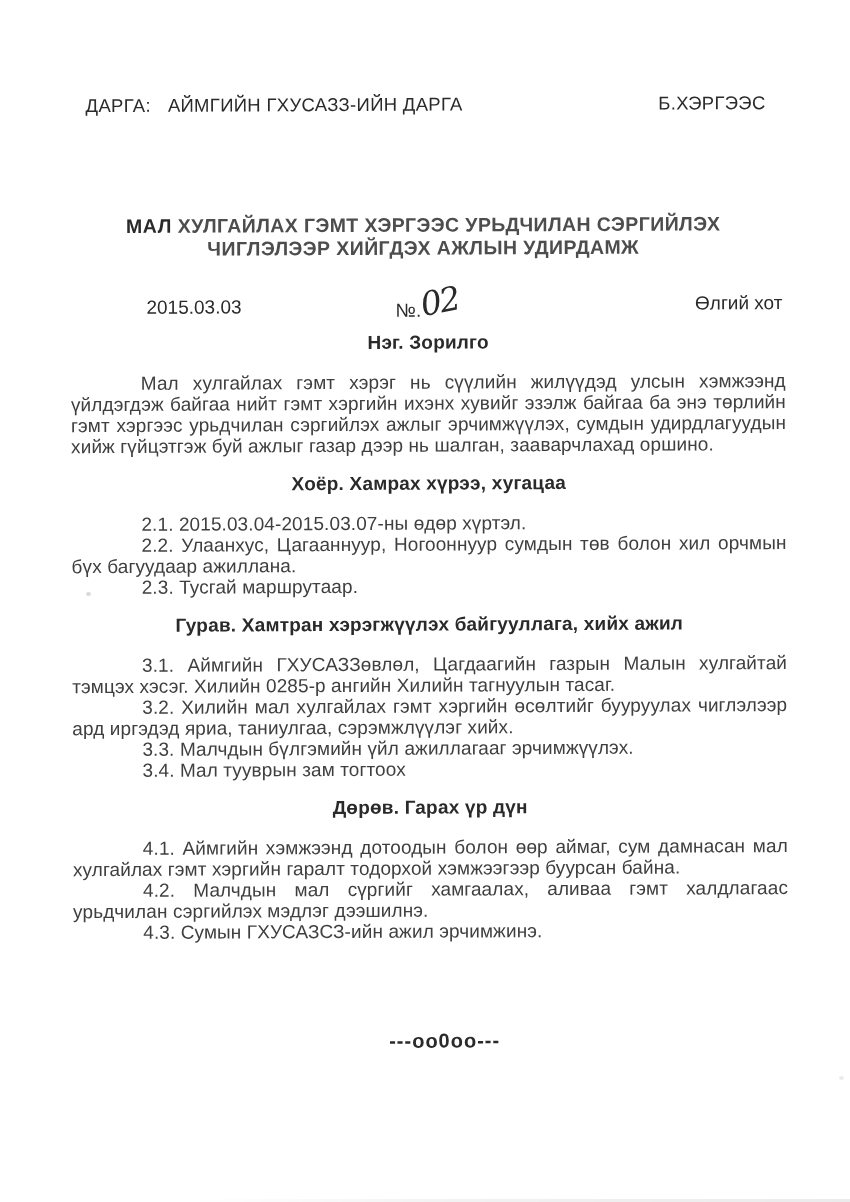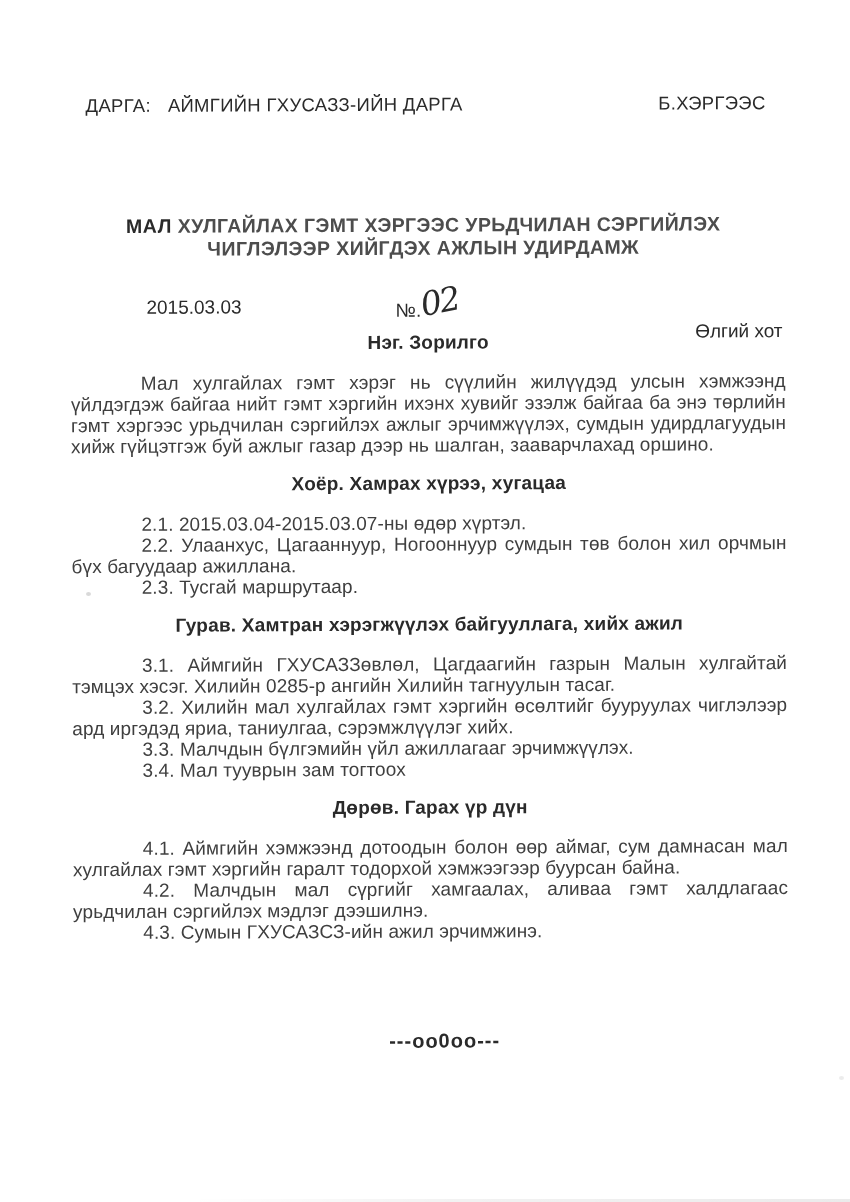--- a/index.html
+++ b/index.html
@@ -36,21 +36,21 @@
   }
   .meta-date{position:absolute;left:13px;top:2px;margin-left:45px;}
   .meta-no{position:absolute;left:307px;top:2px;white-space:nowrap;}
   .handwritten{
     display:inline-block;
     font-family:"DejaVu Serif","Liberation Serif",serif;
     font-style:italic;font-size:33px;line-height:20px;
     transform:rotate(-11deg) translateY(-4px);
     letter-spacing:-2px;color:var(--ink-strong,#2a2a2a);
   }
-  .meta-place{position:absolute;right:0;top:0;margin-top:28px;}
+  .meta-place{position:absolute;right:0;top:0;}
   
   .doc-body{
     position:absolute;top:332px;left:72px;width:715px;
     font-size:19px;line-height:21px;letter-spacing:.1px;
   }
   .sec-h{
     margin:17px 0 19px;text-align:center;
     font-weight:bold;font-size:19px;color:var(--ink-strong,#333333);
     letter-spacing:.2px;
   }

